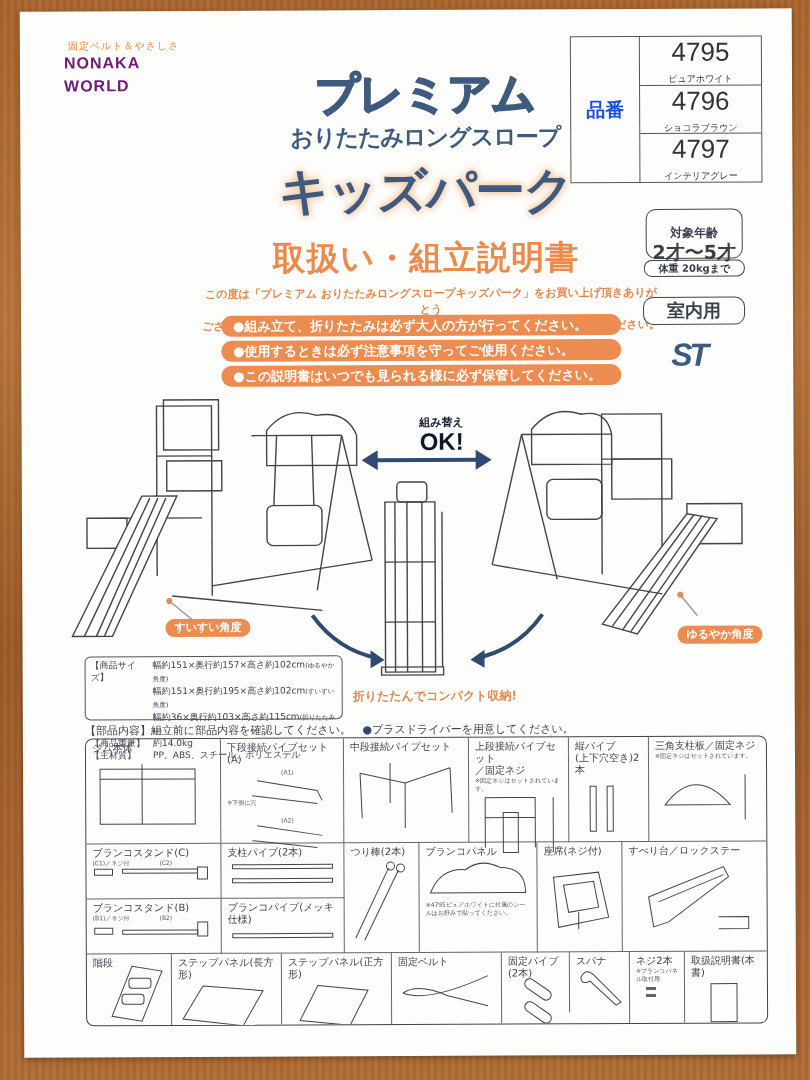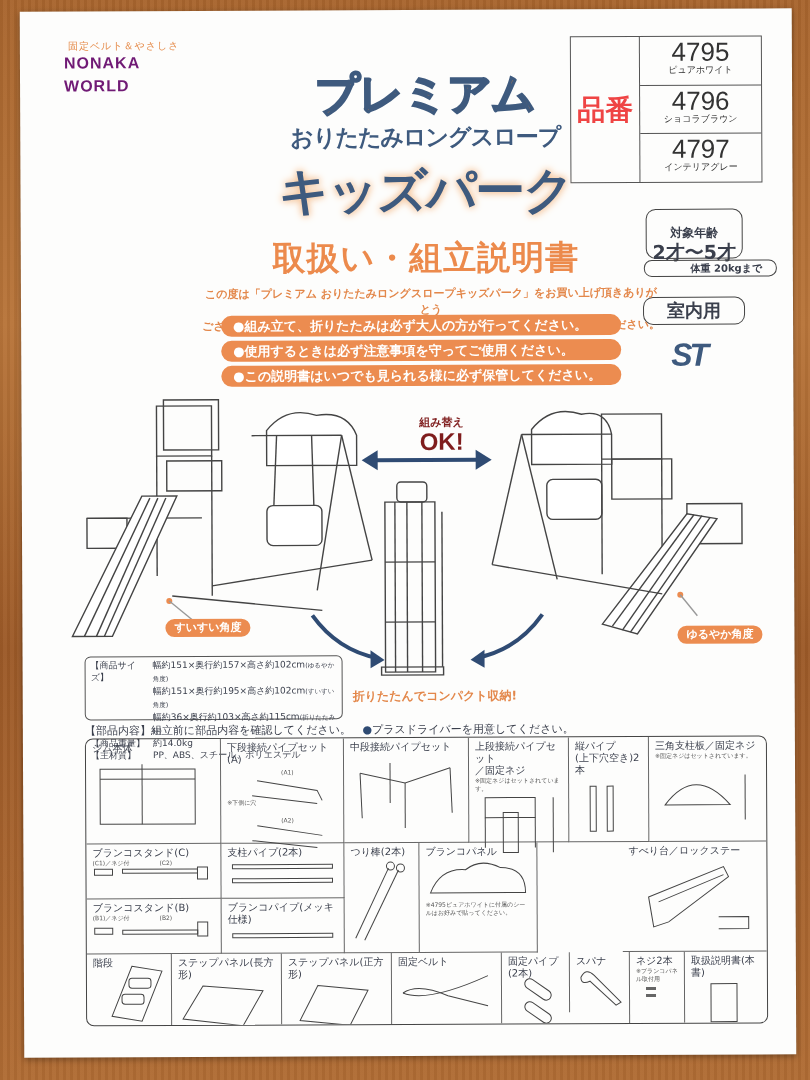--- a/index.html
+++ b/index.html
@@ -8,45 +8,45 @@
        font-family:"DejaVu Sans",sans-serif;color:#3a3f4c;}
   .grain{position:absolute;inset:0;background:repeating-linear-gradient(90deg,rgba(0,0,0,0.04) 0 3px,rgba(255,255,255,0.03) 3px 7px);}
   .paper{position:absolute;left:22px;top:10px;width:772px;height:1046px;background:#fdfdfc;
          box-shadow:0 2px 6px rgba(0,0,0,0.35);transform:rotate(-0.25deg);}
   .abs{position:absolute;}
   
   .logo-sub{left:48px;top:28px;font-size:10px;color:#e58a48;letter-spacing:1px;}
   .logo{left:44px;top:40px;font-family:"Liberation Sans",sans-serif;font-weight:700;color:#701a75;font-size:16px;line-height:23px;letter-spacing:1px;}
   
   .pn-box{left:550px;top:27px;width:190px;height:145px;border:1.5px solid #555;display:flex;}
-  .pn-label{width:68px;border-right:1.5px solid #555;display:flex;align-items:center;justify-content:center;font-size:28px;font-weight:700;color:#ef4444;}
+  .pn-label{width:68px;border-right:1.5px solid #555;display:flex;align-items:center;justify-content:center;font-size:19px;font-weight:700;color:#1d4ed8;}
   .pn-list{flex:1;display:flex;flex-direction:column;}
   .pn-item{flex:1;border-bottom:1.5px solid #555;text-align:center;line-height:1;padding-top:2px;}
   .pn-item:last-child{border-bottom:none;}
   .pn-num{font-family:"Liberation Sans",sans-serif;font-size:26px;color:#333;}
-  .pn-color{font-size:9px;color:#333;margin-top:1px;}
+  .pn-color{font-size:9px;color:#333;margin-top:10px;}
   
   .title1{left:250px;top:55px;width:310px;text-align:center;font-size:44px;font-weight:900;color:#ee8a3a;
           -webkit-text-stroke:2px #3e5a7e;font-family:"DejaVu Sans",sans-serif;letter-spacing:-1px;}
   .title2{left:250px;top:112px;width:310px;text-align:center;font-size:23px;font-weight:700;color:#3e5a7e;letter-spacing:-1px;}
   .title3{left:250px;top:148px;width:310px;text-align:center;font-size:50px;font-weight:900;color:#3e5a7e;letter-spacing:-2px;
           text-shadow:0 0 6px #f6c69c,0 0 10px #f6c69c;}
   .manual-title{left:230px;top:226px;width:350px;text-align:center;font-size:33px;font-weight:700;color:#ec8a4c;letter-spacing:1px;}
   
   .age-box{left:625px;top:200px;width:95px;height:48px;border:1.5px solid #444;border-radius:10px;text-align:center;}
   .age-lbl{font-size:12px;font-weight:700;margin-top:15px;}
   .age-val{font-size:19px;font-weight:900;line-height:20px;}
-  .weight{left:623px;top:251px;width:99px;height:15px;border:1.5px solid #444;border-radius:8px;font-size:10px;font-weight:700;text-align:center;line-height:15px;padding-left:32px;}
+  .weight{left:623px;top:251px;width:99px;height:15px;border:1.5px solid #444;border-radius:8px;font-size:10px;font-weight:700;text-align:center;line-height:15px;}
   .indoor{left:622px;top:288px;width:100px;height:26px;border:1.5px solid #444;border-radius:10px;font-size:18px;font-weight:900;text-align:center;line-height:26px;}
   .st{left:650px;top:328px;font-family:"Liberation Sans",sans-serif;font-size:32px;font-weight:900;color:#3e5a7e;letter-spacing:-3px;font-style:italic;}
   
   .intro{left:180px;top:276px;width:460px;text-align:center;font-size:11px;line-height:16px;color:#e3874a;font-weight:700;}
   .pill{left:200px;width:400px;height:21px;border-radius:11px;background:#ec8c50;color:#fff;font-size:13px;font-weight:700;line-height:21px;padding-left:12px;box-sizing:border-box;}
   
-  .swap-lbl{left:380px;top:405px;width:80px;text-align:center;color:#7f1d1d;font-weight:900;}
+  .swap-lbl{left:380px;top:405px;width:80px;text-align:center;color:#0f172a;font-weight:900;}
   .swap-lbl .s1{font-size:11px;}
   .swap-lbl .s2{font-size:24px;line-height:24px;font-family:"Liberation Sans",sans-serif;}
   .tag{height:18px;border-radius:9px;background:#ec8c50;color:#fff;font-size:11px;font-weight:700;line-height:18px;padding:0 9px;}
   .compact{left:330px;top:678px;font-size:12px;font-weight:700;color:#e3874a;}
   
   .spec{left:62px;top:645px;width:258px;height:64px;border:1.2px solid #555;border-radius:6px;font-size:9px;line-height:12px;padding:2px 5px;box-sizing:border-box;}
   .spec-row{display:flex;}
   .spec-k{width:62px;flex:none;}
   .spec-v small{font-size:6.5px;}
   .parts-head{left:62px;top:712px;font-size:11px;}
@@ -299,20 +299,28 @@
           <circle cx="50" cy="10" r="4"></circle>
         </svg>
     </div>
     <div class="cell" style="left:333px;top:105px;width:118px;height:110px">
       <div>ブランコパネル</div>
       <svg width="105" height="40" fill="none" stroke="#444">
           <path d="M5 35 Q15 10 40 12 Q55 0 75 10 Q100 10 100 35 Z"></path>
         </svg>
       <div class="note">※4795ピュアホワイトに付属のシールはお好みで貼ってください。</div>
     </div>
+    <div class="cell" style="left:451px;top:105px;width:85px;height:110px">
+      <div>座席(ネジ付)</div>
+      <svg width="70" height="75" fill="none" stroke="#444">
+          <path d="M10 20 L55 15 L65 60 L15 70 Z"></path>
+          <path d="M20 28 L50 24 L55 50 L25 55 Z"></path>
+          <line x1="35" y1="55" x2="35" y2="72"></line>
+        </svg>
+    </div>
     <div class="cell" style="left:536px;top:105px;width:144px;height:110px;border-right:none">
       <div>すべり台／ロックステー</div>
       <svg width="130" height="80" fill="none" stroke="#444">
           <path d="M20 40 L95 10 L100 20 L40 65 L25 70 Z"></path>
           <line x1="30" y1="45" x2="95" y2="18"></line>
           <path d="M90 60 h30 v12 h-30"></path>
         </svg>
     </div>
     <div class="cell" style="left:0;top:160px;width:135px;height:55px">
       <div>ブランコスタンド(B)</div>

